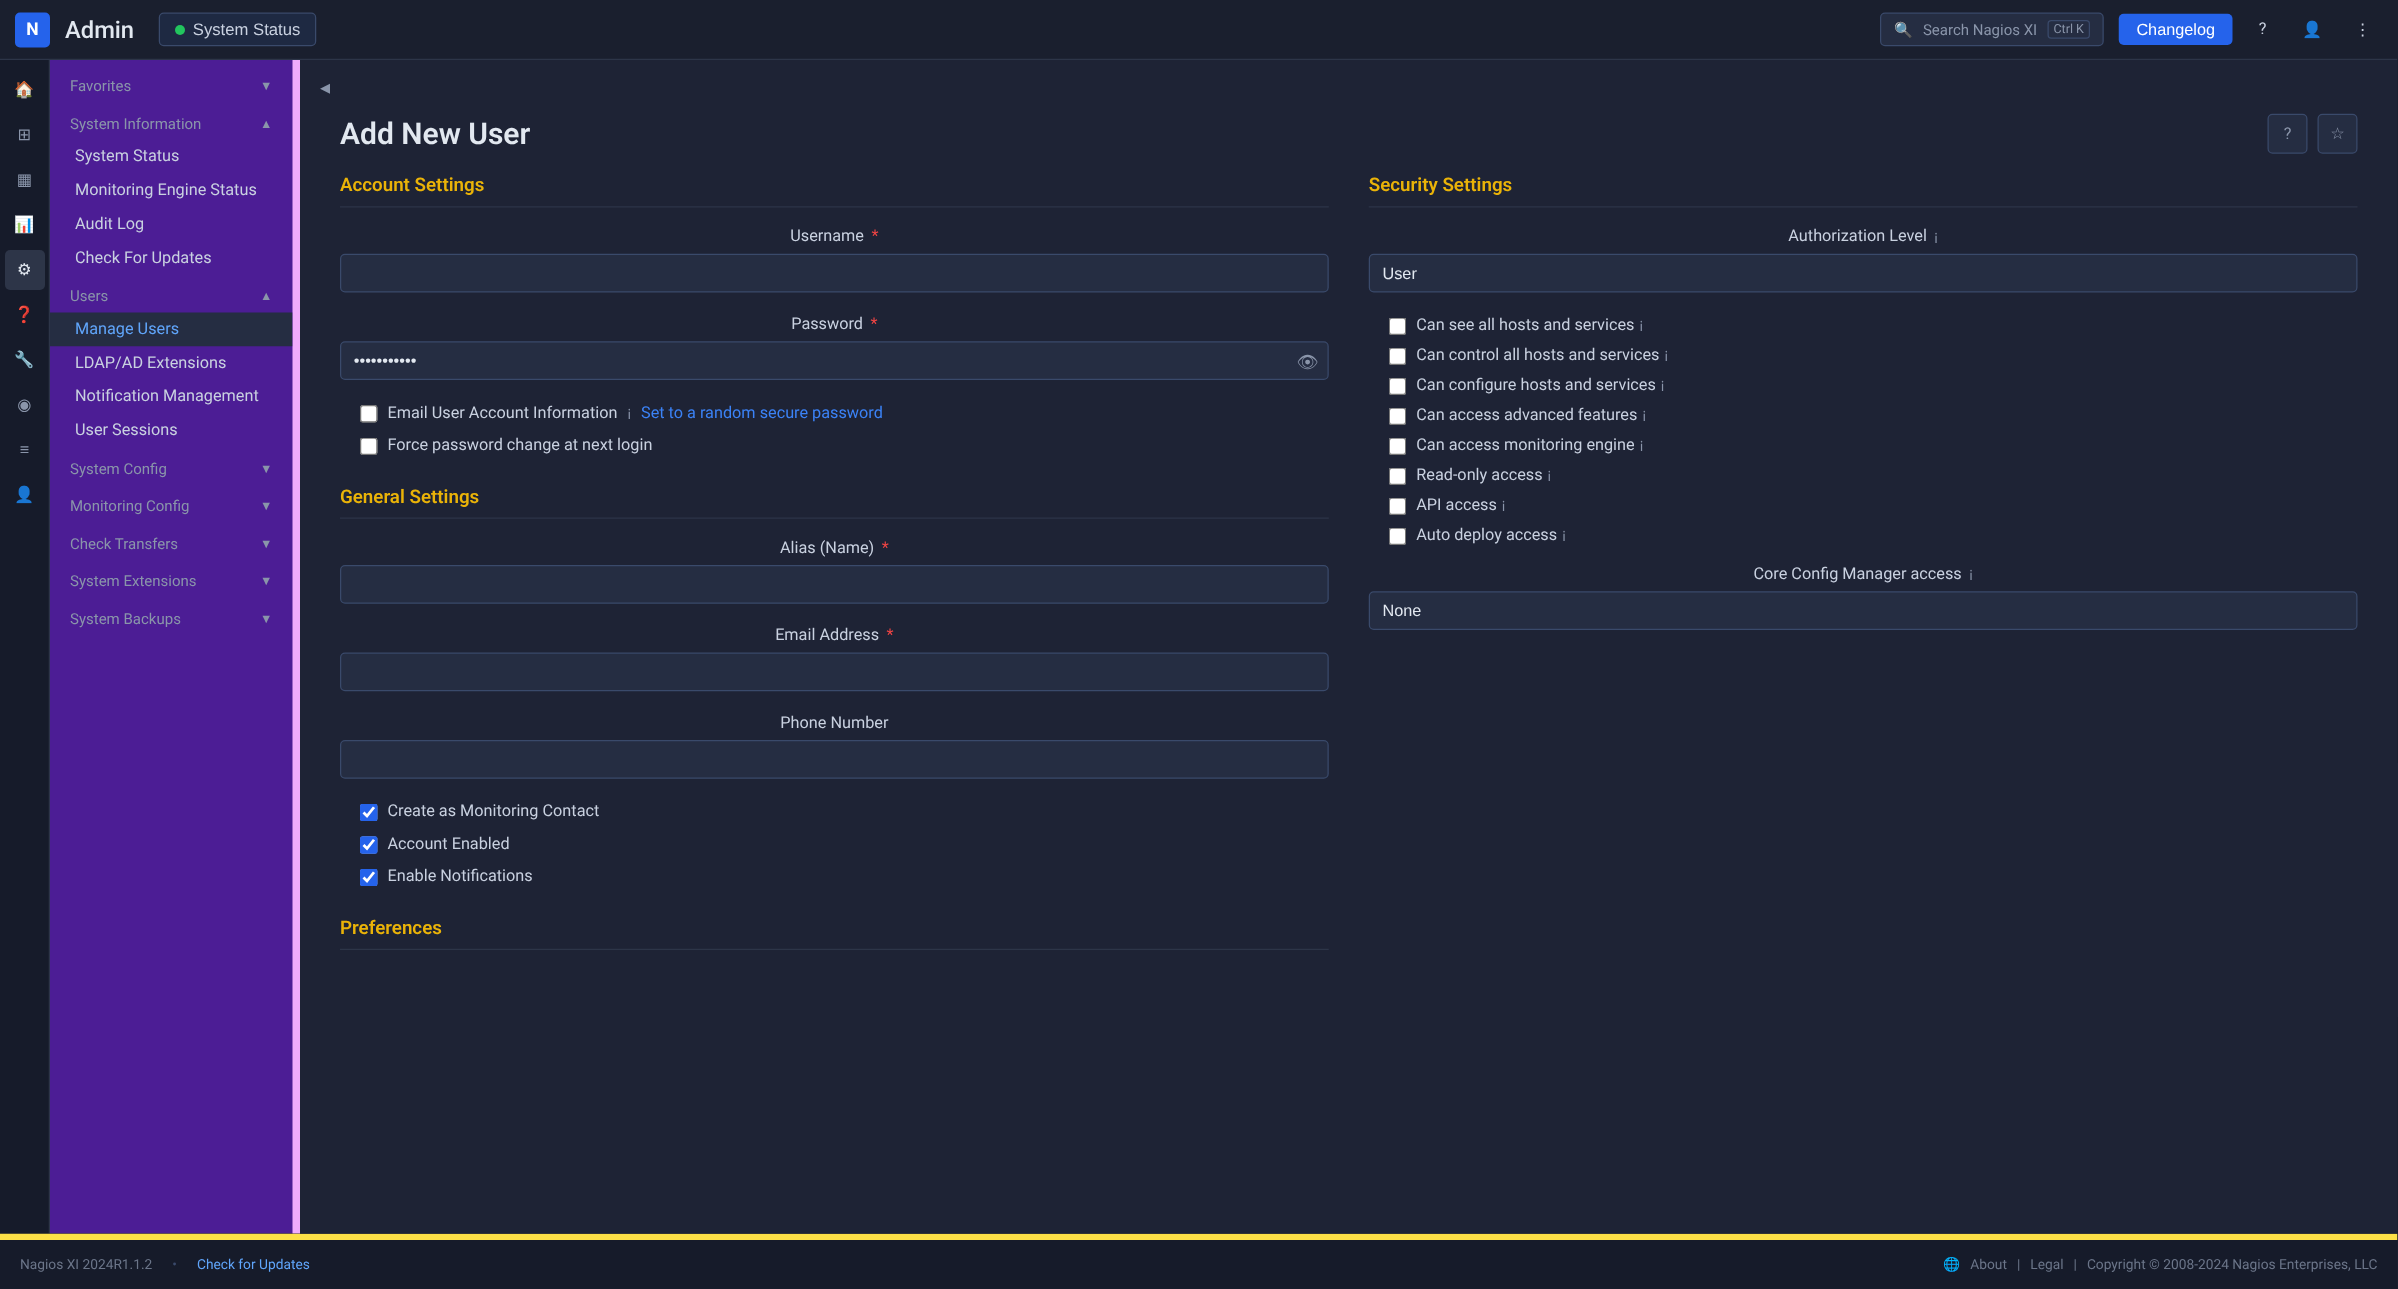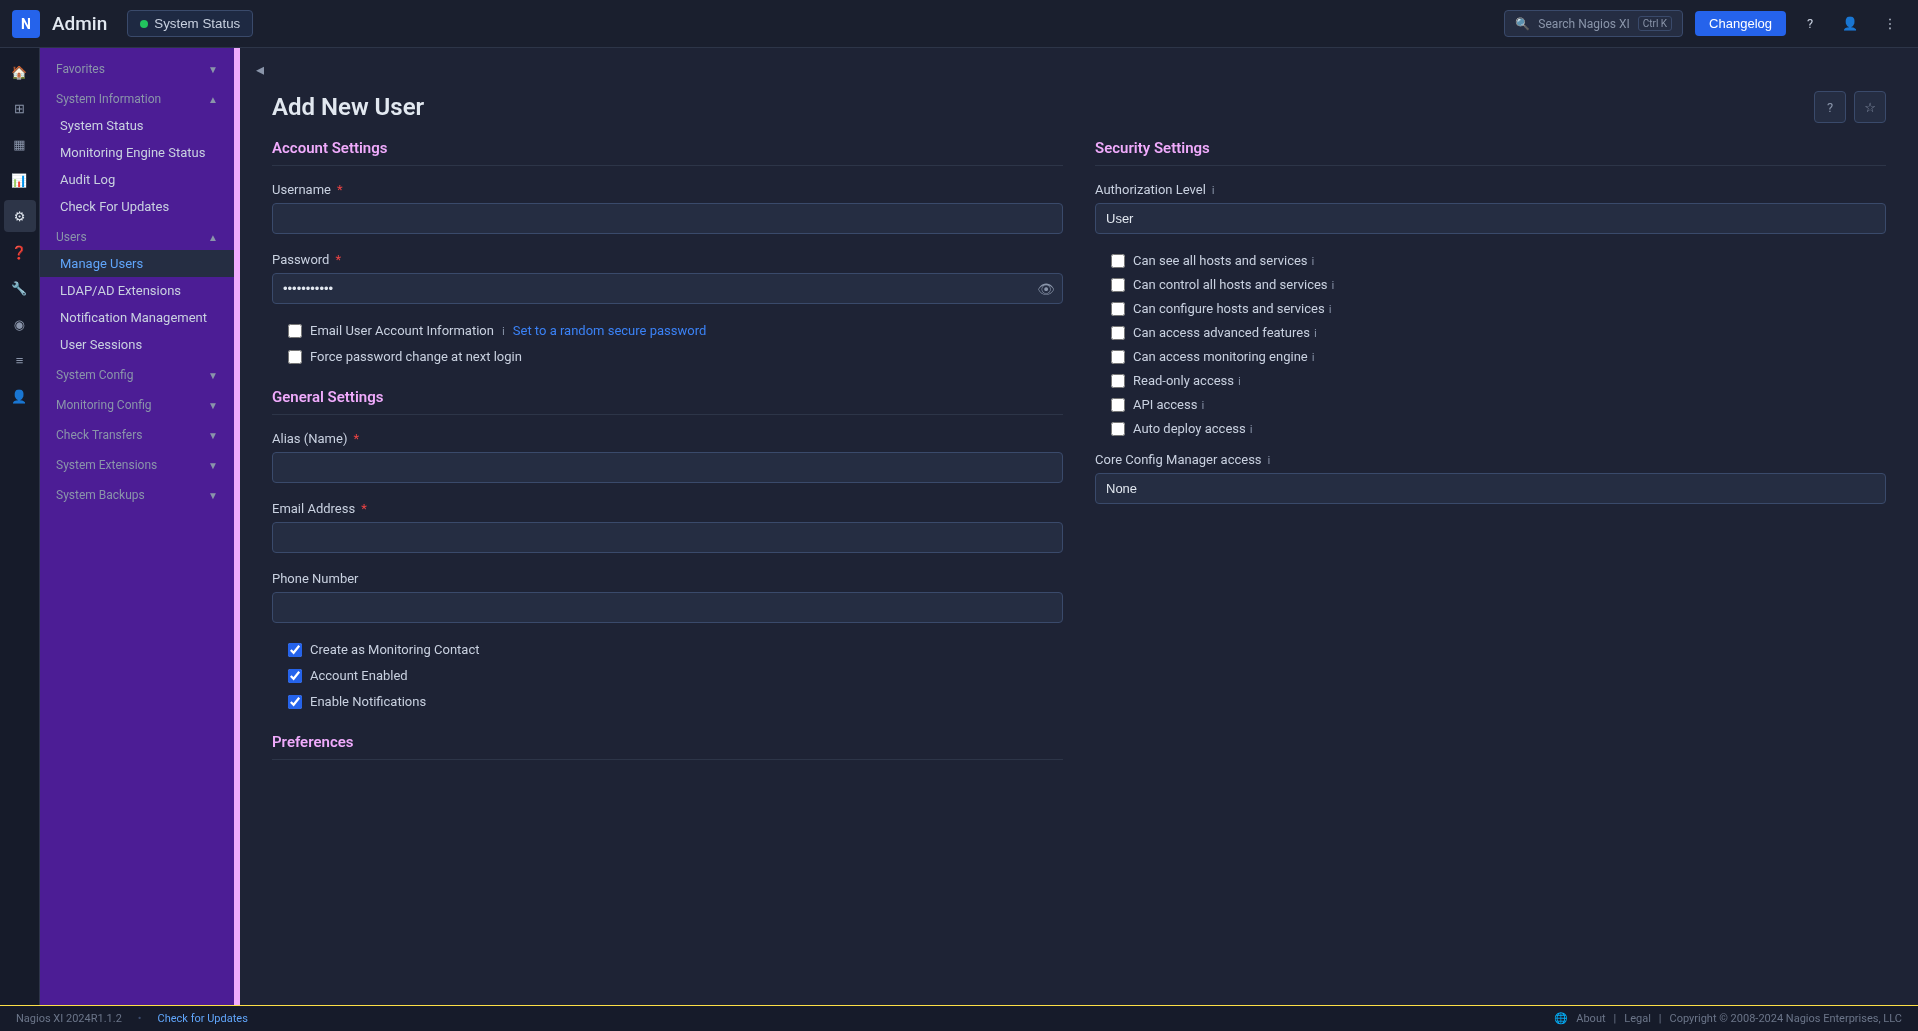--- a/index.html
+++ b/index.html
@@ -38,43 +38,43 @@
     .main-content { flex: 1; overflow-y: auto; background: #1e2335; position: relative; }
     .back-arrow { padding: 12px 16px; }
     .back-arrow span { color: #8a95aa; cursor: pointer; font-size: 16px; }
     .page-header { display: flex; align-items: center; justify-content: space-between; padding: 0 32px 16px; }
     .page-title { font-size: 24px; font-weight: 600; color: #e2e8f0; }
     .page-actions { display: flex; gap: 8px; }
     .page-action-btn { width: 32px; height: 32px; display: flex; align-items: center; justify-content: center; border: 1px solid #3a4a6b; border-radius: 4px; background: #252d42; color: #8a95aa; cursor: pointer; }
 
     .form-container { padding: 0 32px 32px; display: grid; grid-template-columns: 1fr 1fr; gap: 32px; }
 
-    .form-section-title { font-size: 15px; font-weight: 600; color: #f0abfc; margin-bottom: 16px; border-bottom: 1px solid #2d3548; padding-bottom: 8px; }
+    .form-section-title { font-size: 15px; font-weight: 600; color: #eab308; margin-bottom: 16px; border-bottom: 1px solid #2d3548; padding-bottom: 8px; }
 
     .form-group { margin-bottom: 18px; }
-    .form-label { display: flex; align-items: center; gap: 6px; margin-bottom: 6px; color: #c9d1e0; font-size: 13px; }
+    .form-label { display: flex; align-items: center; gap: 6px; margin-bottom: 6px; color: #c9d1e0; font-size: 13px; justify-content: center; }
     .required { color: #ef4444; }
     .form-input { width: 100%; background: #252d42; border: 1px solid #3a4a6b; border-radius: 4px; padding: 7px 10px; color: #e2e8f0; font-size: 13px; outline: none; }
     .password-wrapper { position: relative; }
     .password-wrapper .form-input { padding-right: 36px; }
     .eye-btn { position: absolute; right: 8px; top: 50%; transform: translateY(-50%); background: none; border: none; color: #8a95aa; cursor: pointer; font-size: 14px; }
 
     .form-select { width: 100%; background: #252d42; border: 1px solid #3a4a6b; border-radius: 4px; padding: 7px 10px; color: #e2e8f0; font-size: 13px; outline: none; appearance: none; cursor: pointer; }
 
     .checkbox-row { display: flex; align-items: flex-end; gap: 8px; margin-bottom: 10px; margin-left: 16px; }
     .checkbox-row input[type="checkbox"] { margin-top: 2px; accent-color: #2563eb; width: 14px; height: 14px; cursor: pointer; flex-shrink: 0; }
     .checkbox-row label { color: #c9d1e0; font-size: 13px; display: flex; align-items: center; gap: 4px; cursor: pointer; }
     .set-random-link { color: #3b82f6; cursor: pointer; font-size: 13px; text-decoration: none; }
 
     .info-icon { color: #8a95aa; font-size: 11px; cursor: pointer; }
     .security-permissions { margin-top: 16px; }
     .security-permissions .checkbox-row { margin-bottom: 8px; }
 
     
-    .footer { height: 26px; background: #161b2a; border-top: 1px solid #fde047; display: flex; align-items: center; padding: 0 16px; gap: 16px; font-size: 11px; color: #6b7589; flex-shrink: 0; }
+    .footer { height: 44px; background: #161b2a; border-top: 5px solid #fde047; display: flex; align-items: center; padding: 0 16px; gap: 16px; font-size: 11px; color: #6b7589; flex-shrink: 0; }
     .footer-dot { color: #3a4a6b; }
     .footer-check-updates { color: #60a5fa; cursor: pointer; }
     .footer-right { margin-left: auto; display: flex; align-items: center; gap: 8px; }
     .footer-link { color: #6b7589; cursor: pointer; }
   </style>
 </head>
 <body>
 
 <div class="topbar">
   <div class="topbar-logo">N</div>

